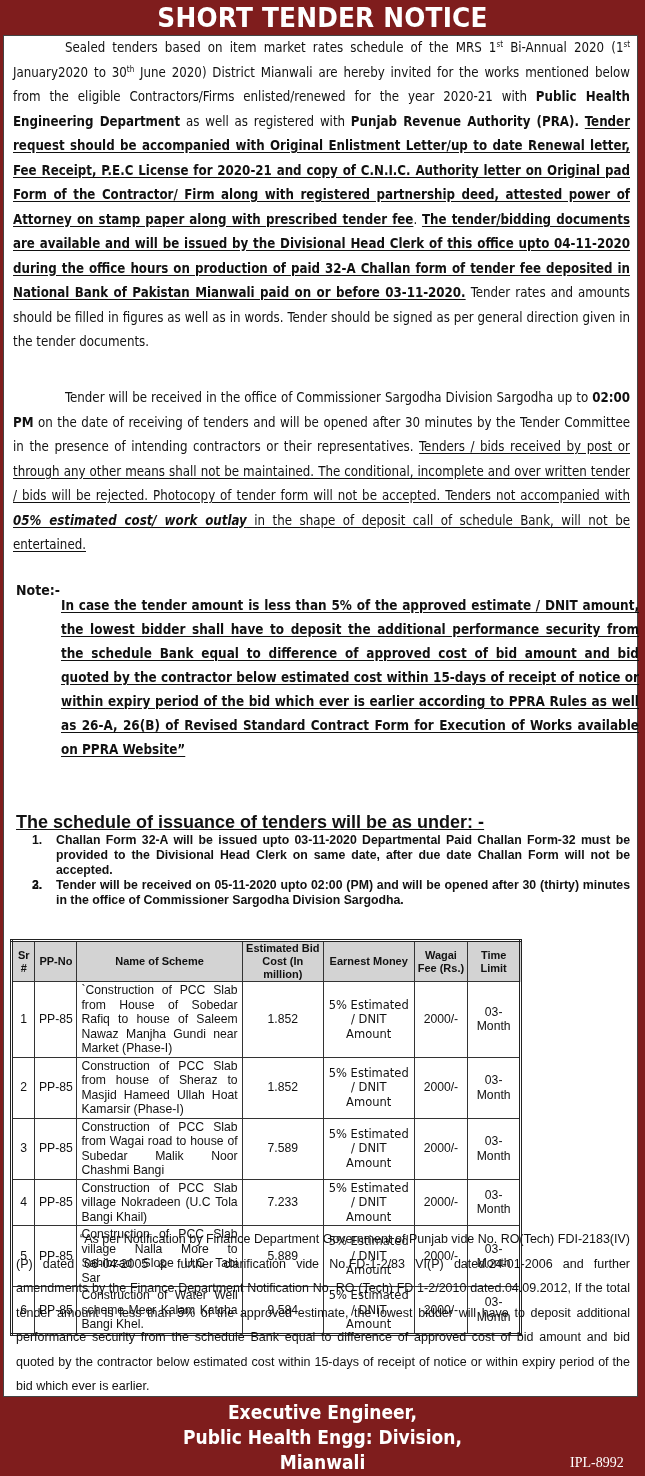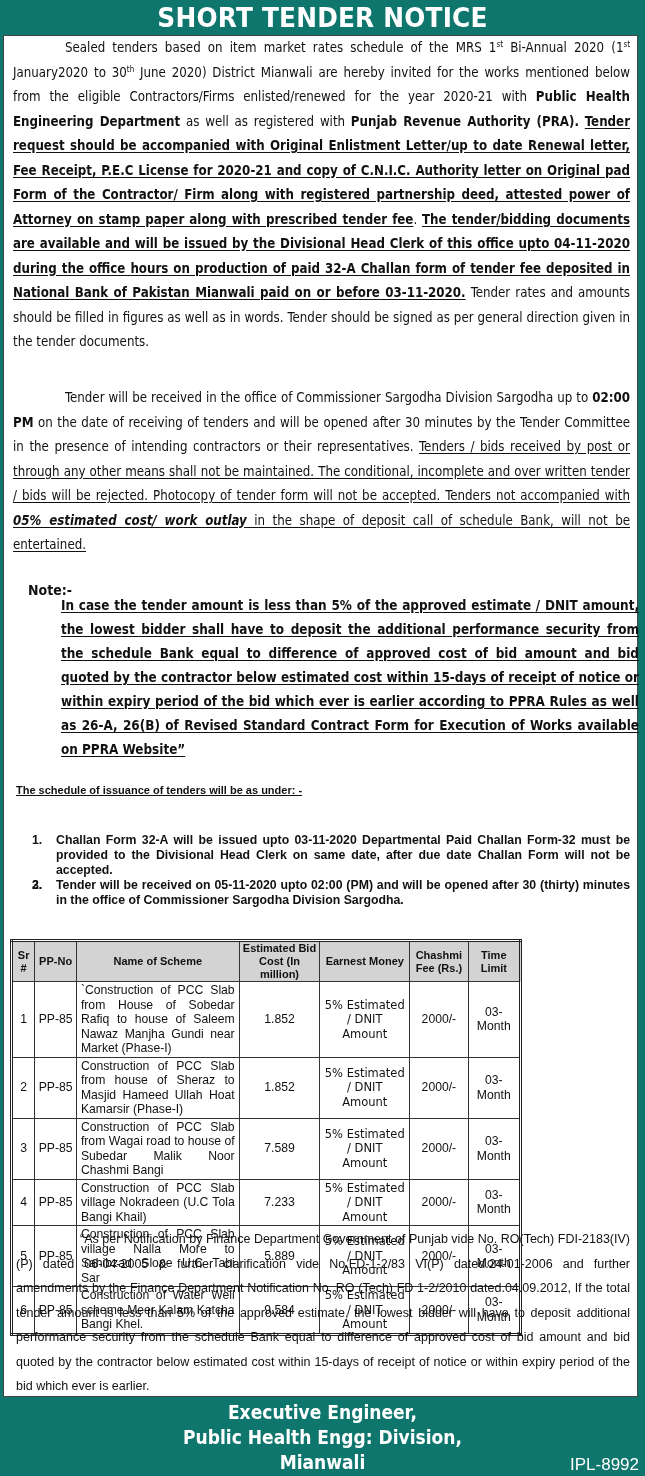--- a/index.html
+++ b/index.html
@@ -1,44 +1,44 @@
 <!DOCTYPE html>
 <html><head>
 <meta charset="utf-8">
 <style>
   html, body { margin: 0; padding: 0; background: #000; }
   body { width: 645px; height: 1476px; position: relative; overflow: hidden; font-family: "DejaVu Sans Condensed", "DejaVu Sans", sans-serif; color: #111; }
-  .frame { position: absolute; left: 0; top: 0; width: 645px; height: 1476px; background: #0f766e; }
+  .frame { position: absolute; left: 0; top: 0; width: 645px; height: 1476px; background: #7f1d1d; }
   .title { position: absolute; left: 0; top: 0; width: 645px; height: 35px; text-align: center; color: #fff; font-family: "DejaVu Sans", sans-serif; font-weight: bold; font-size: 27px; line-height: 36px; letter-spacing: 0.2px; transform: scaleX(0.92); }
   .page { position: absolute; left: 3px; top: 35px; width: 635px; height: 1362px; background: #fff; border: 1px solid #444; box-sizing: border-box; }
   .para { position: absolute; font-size: 13.2px; line-height: 24.5px; text-align: justify; text-align-last: left; }
   .para .ind { display: inline-block; width: 52px; }
   .b { font-weight: bold; }
   .u { text-decoration: underline; text-underline-offset: 2px; }
   .bi { font-weight: bold; font-style: italic; }
   sup { font-size: 8px; line-height: 0; }
   .p1 { left: 9px; top: 0px; width: 617px; }
   .p2 { left: 9px; top: 350px; width: 617px; }
-  .note-label { position: absolute; left: 24px; top: 546px; font-weight: bold; font-size: 14px; }
+  .note-label { position: absolute; left: 12px; top: 546px; font-weight: bold; font-size: 14px; }
   .note { position: absolute; left: 57px; top: 558px; width: 578px; font-weight: bold; font-size: 13.4px; line-height: 24px; text-align: justify; text-align-last: left; text-decoration: underline; text-underline-offset: 2px; }
-  .sched-h { position: absolute; left: 12px; top: 748px; font-family: "Liberation Sans", sans-serif; font-weight: bold; font-size: 11px; text-decoration: underline; }
+  .sched-h { position: absolute; left: 12px; top: 776px; font-family: "Liberation Sans", sans-serif; font-weight: bold; font-size: 18px; text-decoration: underline; }
   .sched { position: absolute; left: 28px; top: 797px; width: 598px; margin: 0; padding: 0; list-style: none; font-family: "Liberation Sans", sans-serif; font-weight: bold; font-size: 12.3px; line-height: 15px; }
   .sched li { position: relative; padding-left: 24px; text-align: justify; text-align-last: left; }
   .sched li .num { position: absolute; left: 0; }
   table.works { position: absolute; left: 6px; top: 903px; width: 512px; border-collapse: collapse; font-family: "Liberation Sans", sans-serif; font-size: 12.2px; }
   table.works { border: 3px double #222; }
   table.works th, table.works td { border: 1px solid #333; padding: 0 3px; vertical-align: middle; }
   table.works th { background: #d3d3d3; font-weight: bold; font-size: 11px; line-height: 13px; height: 30px; text-align: center; }
   table.works td { text-align: center; line-height: 14.5px; }
   table.works td.scheme { text-align: justify; text-align-last: left; line-height: 14.5px; padding: 1px 4px; }
   .em { font-family: "DejaVu Sans", sans-serif; font-size: 11.5px; line-height: 14px; }
   .p3 { position: absolute; left: 12px; top: 1191px; width: 614px; font-family: "Liberation Sans", sans-serif; font-size: 12.5px; line-height: 24.5px; text-align: justify; text-align-last: left; }
   .p3 .ind { display: inline-block; width: 64px; }
   .sig { position: absolute; left: 0; width: 645px; text-align: center; color: #fff; font-family: "DejaVu Sans", sans-serif; font-weight: bold; font-size: 19px; line-height: 25px; transform: scaleX(0.9); }
-  .ipl { position: absolute; left: 570px; top: 1455px; color: #fff; font-family: Liberation Sans, sans-serif; font-size: 17px; }
+  .ipl { position: absolute; left: 570px; top: 1455px; color: #fff; font-family: Liberation Serif, serif; font-size: 14px; }
 </style>
 </head>
 <body>
 
 <div class="frame">
   <div class="title">SHORT TENDER NOTICE</div>
 
   <div class="page">
 
     <div class="para p1"><span class="ind"></span><span>Sealed tenders based on item market rates schedule of the MRS 1</span><sup>st</sup><span> Bi-Annual 2020 (1</span><sup>st</sup><span> January2020 to 30</span><sup>th</sup><span> June 2020) District Mianwali are hereby invited for the works mentioned below from the eligible Contractors/Firms enlisted/renewed for the year 2020-21 with </span><span class="b">Public Health Engineering Department</span><span> as well as registered with </span><span class="b">Punjab Revenue Authority (PRA).</span><span> </span><span class="b u">Tender request should be accompanied with Original Enlistment Letter/up to date Renewal letter, Fee Receipt, P.E.C License for 2020-21 and copy of C.N.I.C. Authority letter on Original pad Form of the Contractor/ Firm along with registered partnership deed, attested power of Attorney on stamp paper along with prescribed tender fee</span><span>. </span><span class="b u">The tender/bidding documents are available and will be issued by the Divisional Head Clerk of this office upto 04-11-2020 during the office hours on production of paid 32-A Challan form of tender fee deposited in National Bank of Pakistan Mianwali paid on or before 03-11-2020.</span><span> Tender rates and amounts should be filled in figures as well as in words. Tender should be signed as per general direction given in the tender documents.</span></div>
@@ -65,21 +65,21 @@
           <col style="width:62px">
           <col style="width:60px">
       </colgroup>
       <thead>
         <tr>
           <th>Sr #</th>
           <th>PP-No</th>
           <th>Name of Scheme</th>
           <th>Estimated Bid Cost (In million)</th>
           <th>Earnest Money</th>
-          <th>Chashmi Fee (Rs.)</th>
+          <th>Wagai Fee (Rs.)</th>
           <th>Time Limit</th>
         </tr>
       </thead>
       <tbody>
         <tr style="height:47px">
           <td>1</td>
           <td>PP-85</td>
           <td class="scheme">`Construction of PCC Slab from House of Sobedar Rafiq to house of Saleem Nawaz Manjha Gundi near Market (Phase-I)</td>
           <td>1.852</td>
           <td class="em">5% Estimated / DNIT Amount</td>

